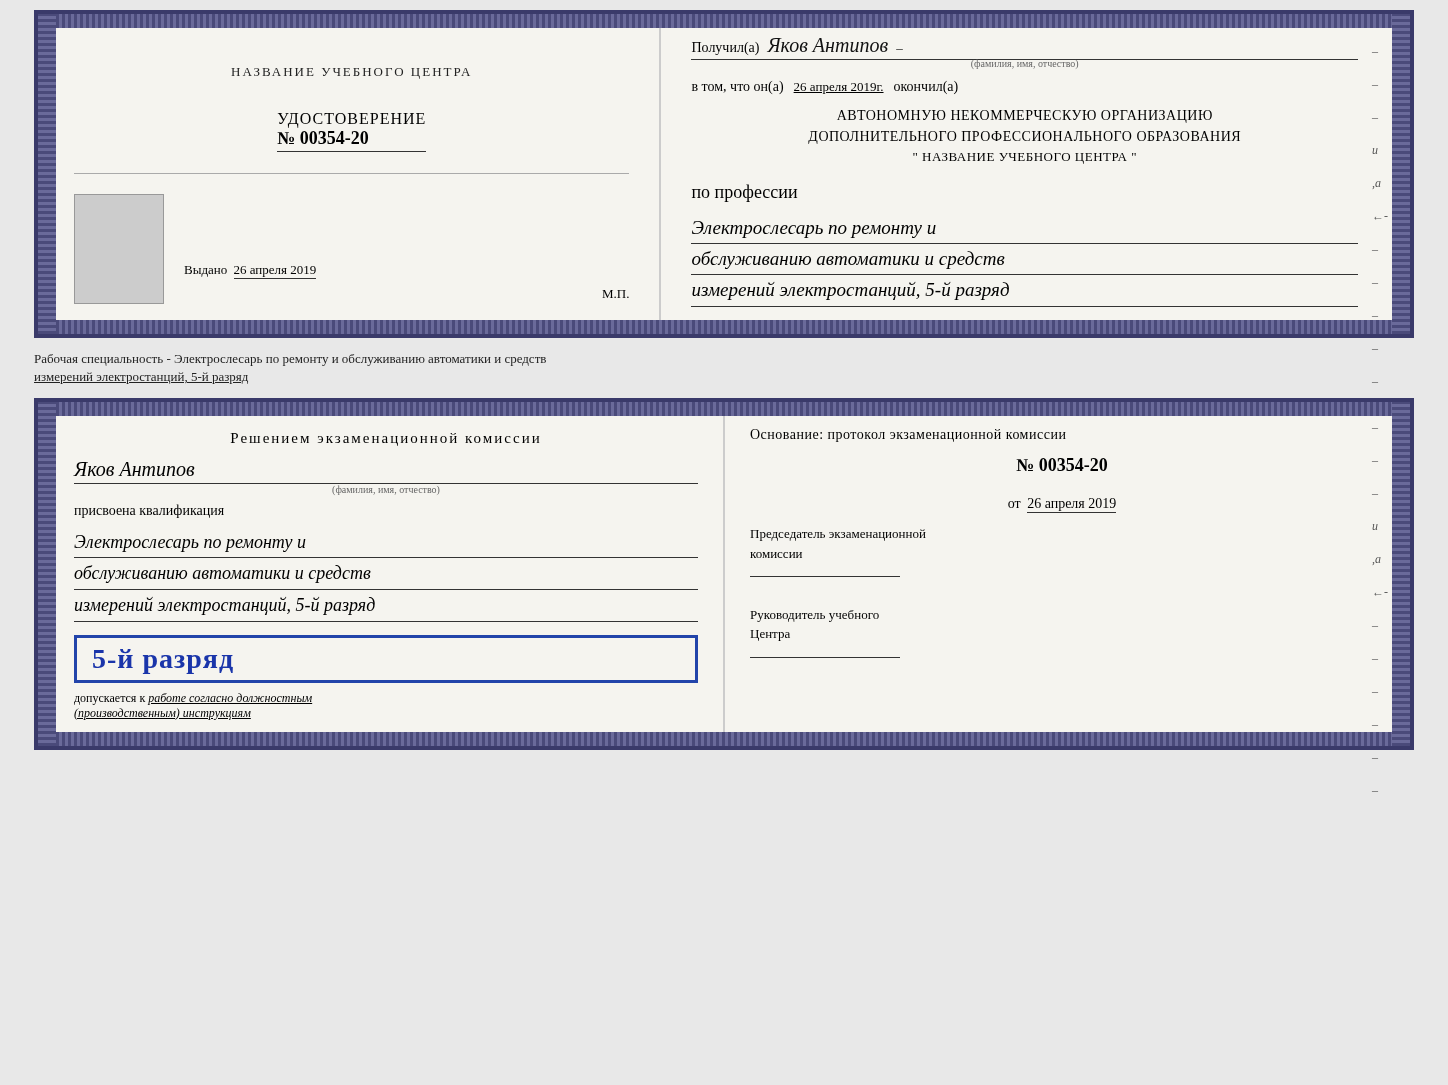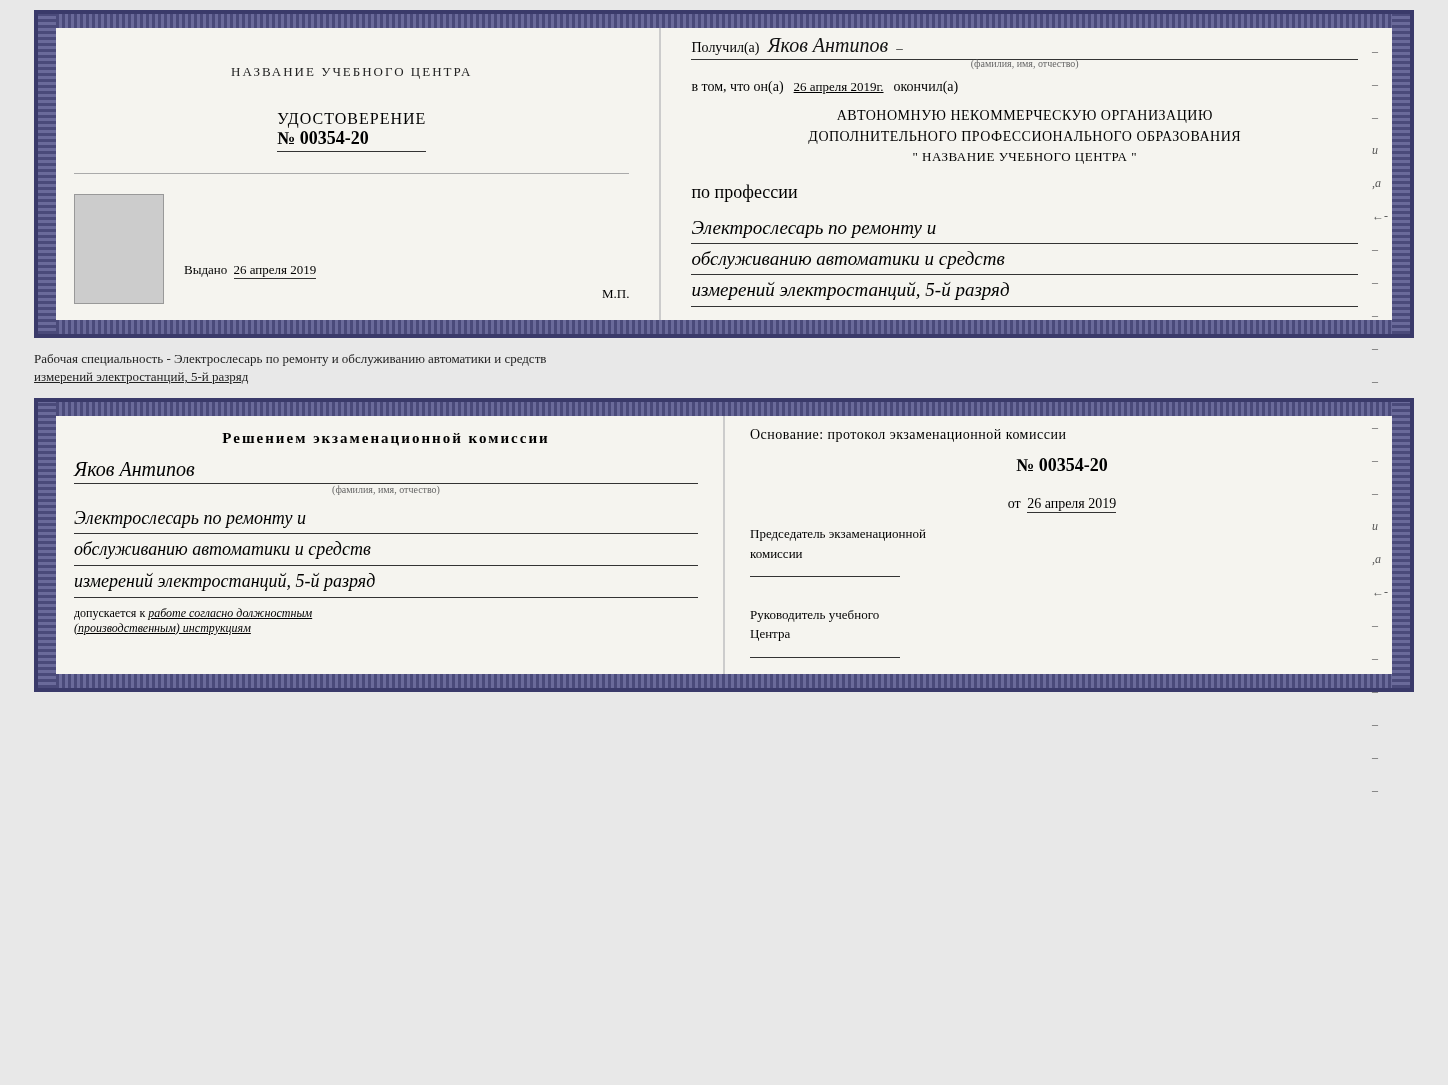--- a/index.html
+++ b/index.html
@@ -226,21 +226,20 @@
       display: flex;
       flex-direction: column;
       gap: 12px;
     }
 
     .decision-title {
       font-size: 15px;
       letter-spacing: 2px;
       text-align: center;
       line-height: 1.5;
-      font-weight: bold;
     }
 
     .handwritten-name {
       font-family: 'Segoe UI', cursive;
       font-size: 20px;
       font-style: italic;
       border-bottom: 1px solid #333;
       padding-bottom: 2px;
     }
 
@@ -407,27 +406,31 @@
     <div class="book-spine-right-texture"></div>
 
     <div class="page-bottom-left">
       <div class="decision-title">Решением  экзаменационной  комиссии</div>
 
       <div>
         <div class="handwritten-name">Яков Антипов</div>
         <div class="fio-hint-small">(фамилия, имя, отчество)</div>
       </div>
 
+      <div class="prisvoena-label">присвоена квалификация</div>
 
       <div>
         <div class="handwritten-qual">Электрослесарь по ремонту и</div>
         <div class="handwritten-qual">обслуживанию автоматики и средств</div>
         <div class="handwritten-qual">измерений электростанций, 5-й разряд</div>
       </div>
 
+      <div class="rank-badge">
+        <span class="rank-badge-text">5-й разряд</span>
+      </div>
 
       <div class="допускается-line">
         <span>допускается к</span>
         <span class="underline-italic" style="text-decoration:underline; font-style:italic;">работе согласно должностным</span>
         <br>
         <span class="underline-italic" style="text-decoration:underline; font-style:italic;">(производственным) инструкциям</span>
       </div>
     </div>
 
     <div class="page-bottom-right">

